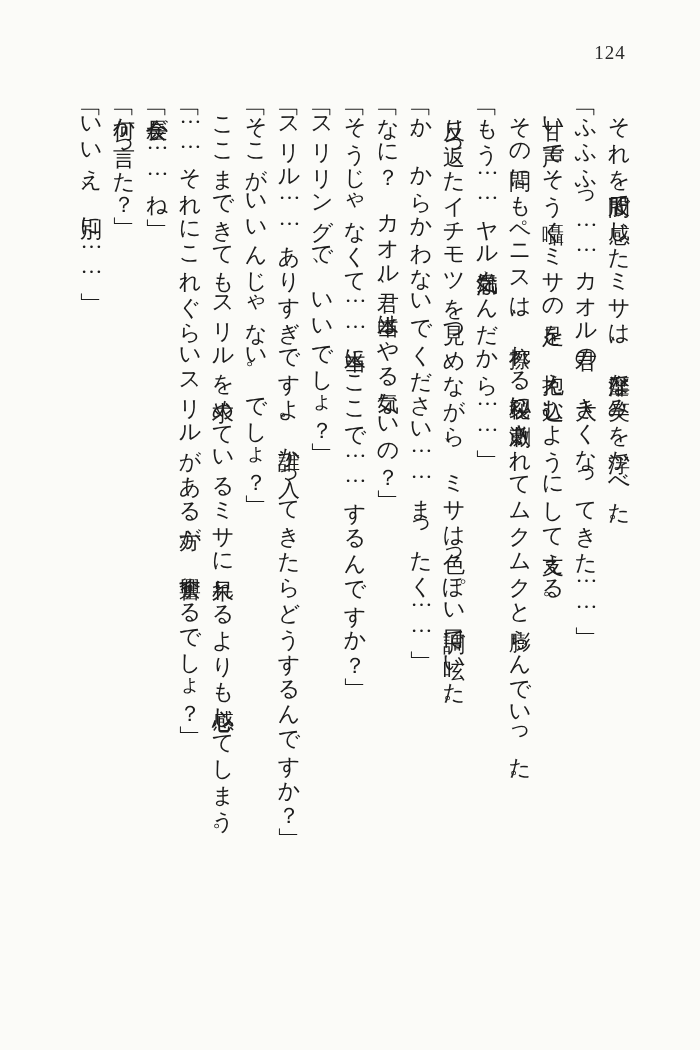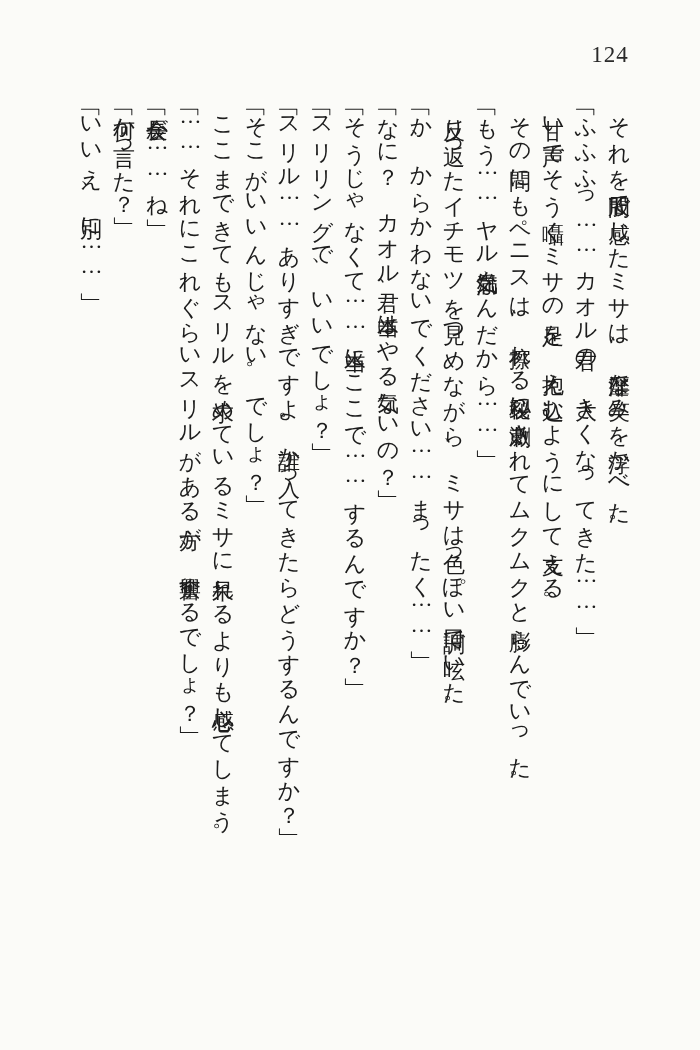--- a/index.html
+++ b/index.html
@@ -15,21 +15,21 @@
     background: #fbfbf8;
     overflow: hidden;
     font-family: "Liberation Serif", "DejaVu Serif", serif;
   }
   .page-number {
     position: absolute;
     top: 42px;
     left: 586px;
     width: 48px;
     text-align: center;
-    font-size: 23px;
+    font-size: 19px;
     letter-spacing: 1px;
     color: #2a2a2a;
   }
   .text-area {
     position: absolute;
     top: 102px;
     right: 64px;
     height: 795px;
     writing-mode: vertical-rl;
     -webkit-writing-mode: vertical-rl;

